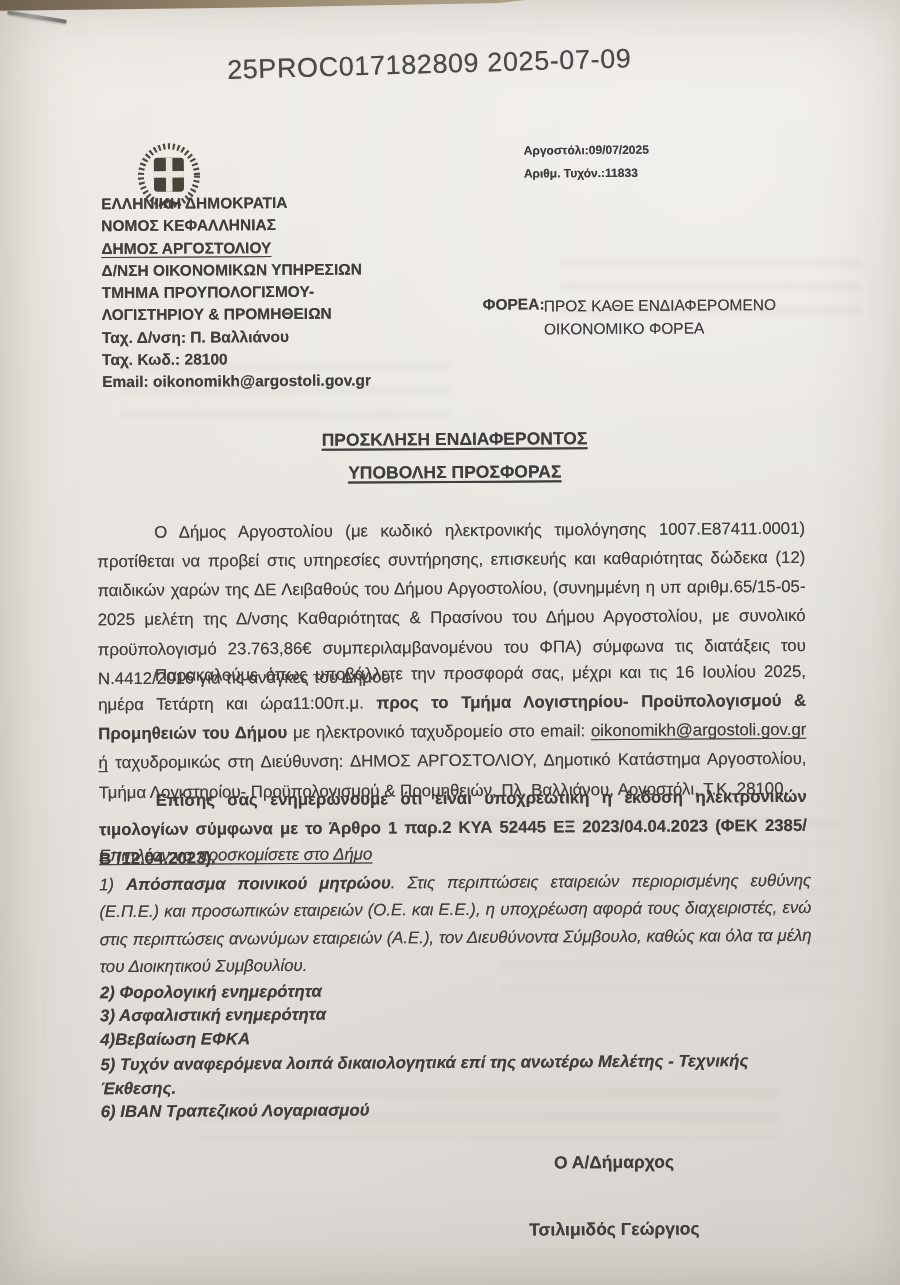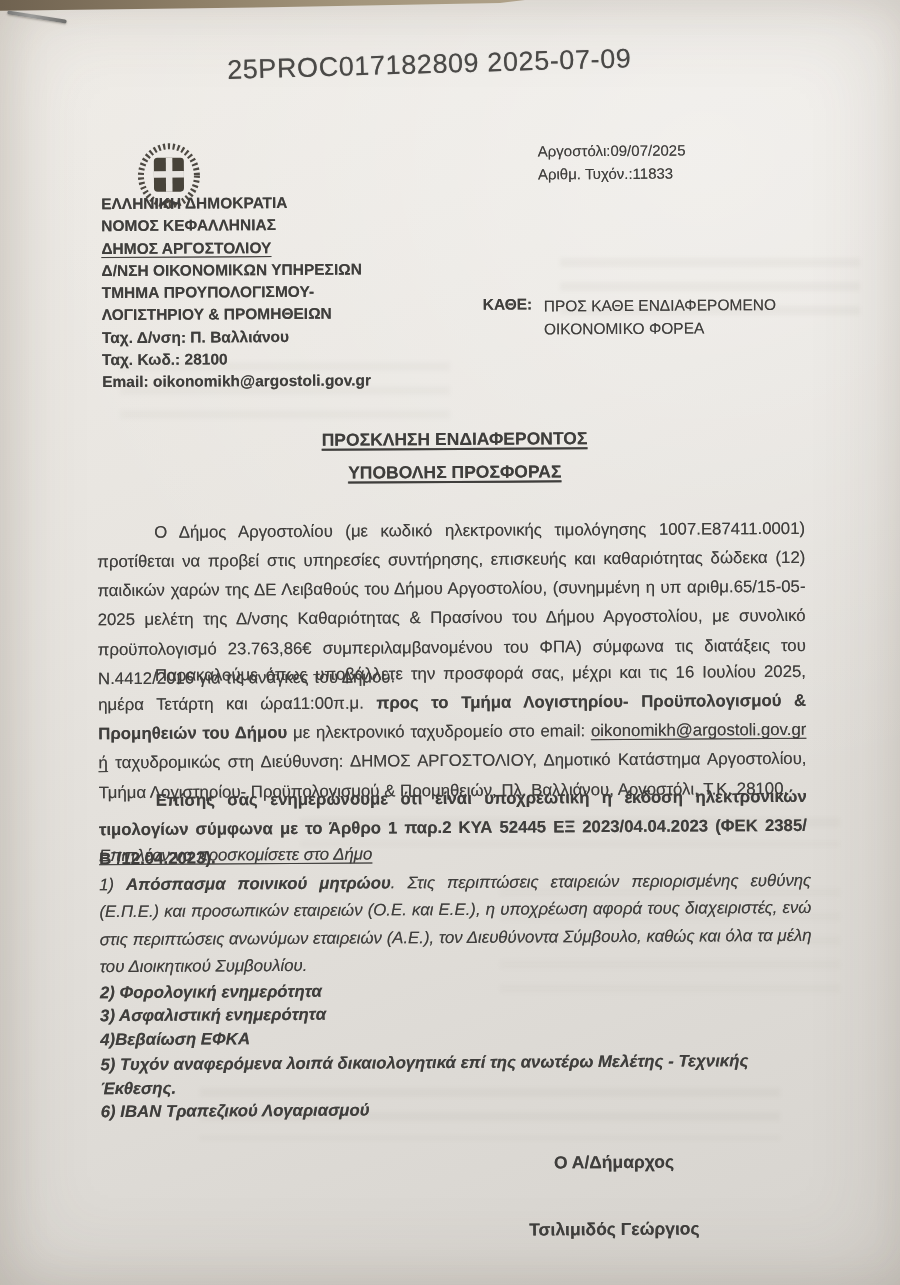--- a/index.html
+++ b/index.html
@@ -37,21 +37,21 @@
   #stamp-code{
     left:-18px;top:49px;width:900px;text-align:center;
     font-size:27px;letter-spacing:0.6px;color:#4a4947;
     transform:rotate(-1.3deg);
     text-shadow:0 0 0.7px rgba(70,69,67,0.6);
   }
 
   #emblem{left:137px;top:141px;width:68px;height:66px;}
 
   #letterhead{left:103px;top:191px;font-size:15.5px;font-weight:700;line-height:22.3px;white-space:nowrap;}
-  #date-block{left:540px;top:140px;font-size:15px;font-weight:400;line-height:23px;white-space:nowrap;}
+  #date-block{left:526px;top:140px;font-size:12px;font-weight:700;line-height:23px;white-space:nowrap;}
 
   #recipient-label{left:484px;top:296px;font-size:15.5px;font-weight:700;}
   #recipient-lines{left:545px;top:295px;font-size:15.5px;line-height:23px;white-space:nowrap;}
 
   #title-block{left:5px;top:423px;width:900px;text-align:center;font-size:17.5px;font-weight:700;line-height:33px;}
   #title-block .u{text-decoration-thickness:1.6px;}
 
   .para{left:97px;width:708px;font-size:16.8px;line-height:29.2px;text-align:justify;text-indent:57px;}
   #para-1{top:499px;}
   #para-2{top:642px;}
@@ -113,21 +113,21 @@
       <div>Ταχ. Δ/νση: Π. Βαλλιάνου</div>
       <div>Ταχ. Κωδ.: 28100</div>
       <div>Email: oikonomikh@argostoli.gov.gr</div>
     </div>
 
     <div class="abs ink" id="date-block">
       <div>Αργοστόλι:09/07/2025</div>
       <div>Αριθμ. Τυχόν.:11833</div>
     </div>
 
-    <div class="abs ink" id="recipient-label">ΚΑΘΕ:</div>
+    <div class="abs ink" id="recipient-label">ΦΟΡΕΑ:</div>
     <div class="abs ink" id="recipient-lines">
       <div>ΠΡΟΣ ΚΑΘΕ ΕΝΔΙΑΦΕΡΟΜΕΝΟ</div>
       <div>ΟΙΚΟΝΟΜΙΚΟ ΦΟΡΕΑ</div>
     </div>
 
     <div class="abs ink" id="title-block">
       <div class="u">ΠΡΟΣΚΛΗΣΗ ΕΝΔΙΑΦΕΡΟΝΤΟΣ</div>
       <div class="u">ΥΠΟΒΟΛΗΣ ΠΡΟΣΦΟΡΑΣ</div>
     </div>
 

